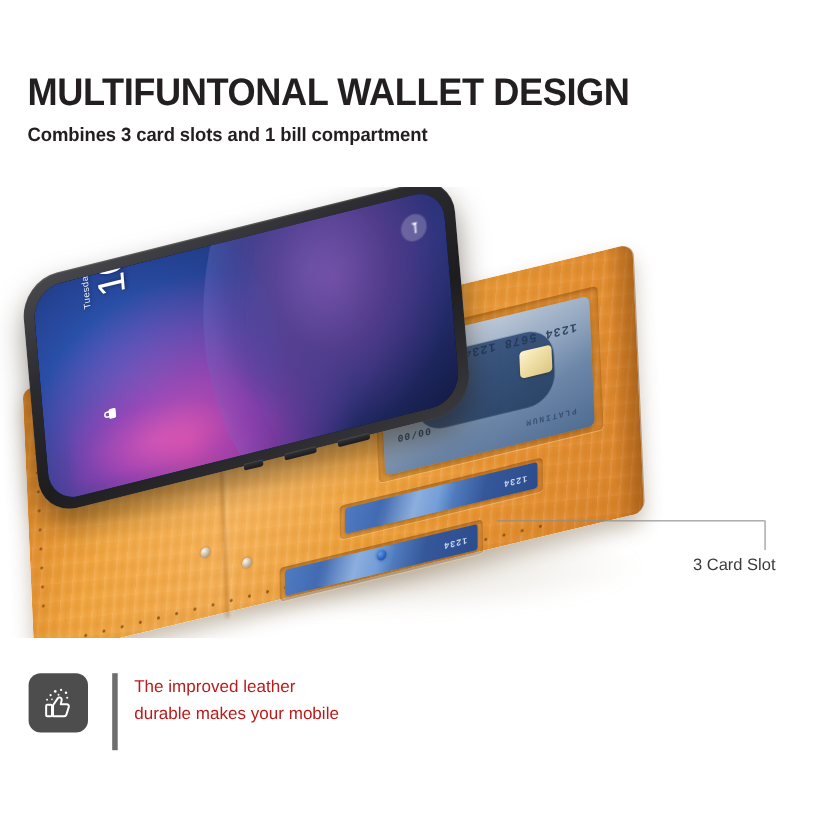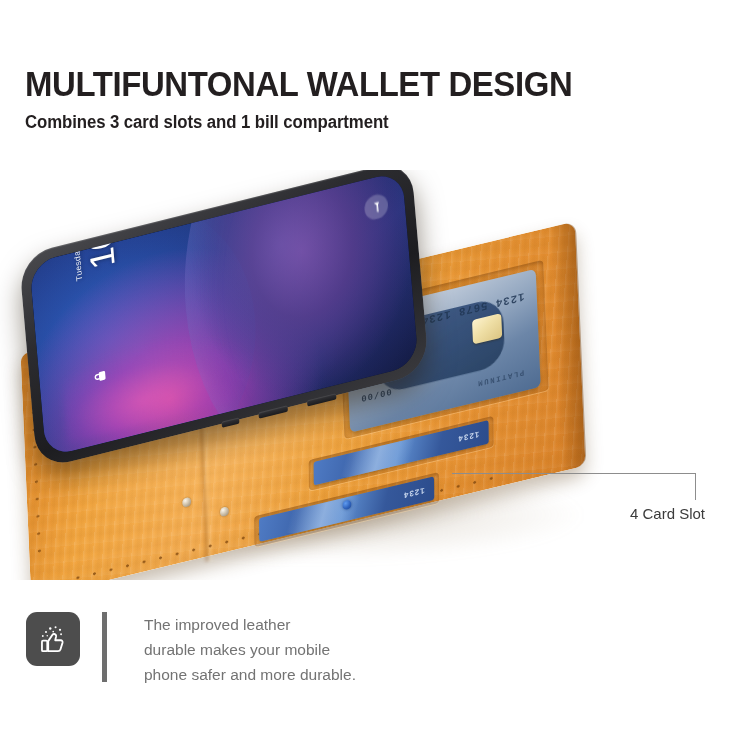--- a/index.html
+++ b/index.html
@@ -383,24 +383,24 @@
   }
 
   .feature-divider {
     width: 5px; height: 70px;
     background: #6e6e6e;
     margin-left: 22px;
     flex: none;
   }
 
   .feature-text {
-    margin-left: 37px;
+    margin-left: 15px;
     font-size: 15.5px;
     line-height: 1.62;
-    color: #737373;
+    color: #b91c1c;
     font-family: "Liberation Sans", sans-serif;
     white-space: nowrap;
   }
 </style>
 </head>
 <body>
 
 <div class="page">
 
   <div class="header">
@@ -479,21 +479,21 @@
 
       <div class="side-btn side-btn-1"></div>
       <div class="side-btn side-btn-2"></div>
       <div class="side-btn side-btn-3"></div>
     </div>
 
   </div>
 
   <div class="callout-line-h"></div>
   <div class="callout-line-v"></div>
-  <div class="callout-label">4 Card Slot</div>
+  <div class="callout-label">3 Card Slot</div>
 
   <div class="footer">
 
     <div class="feature-icon">
       <svg width="34" height="34" viewBox="0 0 32 32">
         <g fill="none" stroke="#ffffff" stroke-width="1.7" stroke-linejoin="round" stroke-linecap="round">
           <path d="M11.5 27.5h9.2c1.1 0 2-0.7 2.3-1.7l2-6.4c0.3-1.1-0.5-2.2-1.7-2.2h-5.2l0.8-3.6c0.2-1.1-0.5-2.1-1.6-2.3-0.7-0.1-1.4 0.2-1.8 0.8l-4 5.9v9.5z"></path>
           <rect x="5.6" y="17.6" width="5" height="9.9" rx="1"></rect>
         </g>
         <g fill="#ffffff">
@@ -507,18 +507,17 @@
           <circle cx="10.6" cy="13.0" r="0.7"></circle>
         </g>
       </svg>
     </div>
 
     <div class="feature-divider"></div>
 
     <div class="feature-text">
       <div>The improved leather</div>
       <div>durable makes your mobile</div>
-      <div>phone safer and more durable.</div>
     </div>
 
   </div>
 
 </div>
 
 </body></html>

